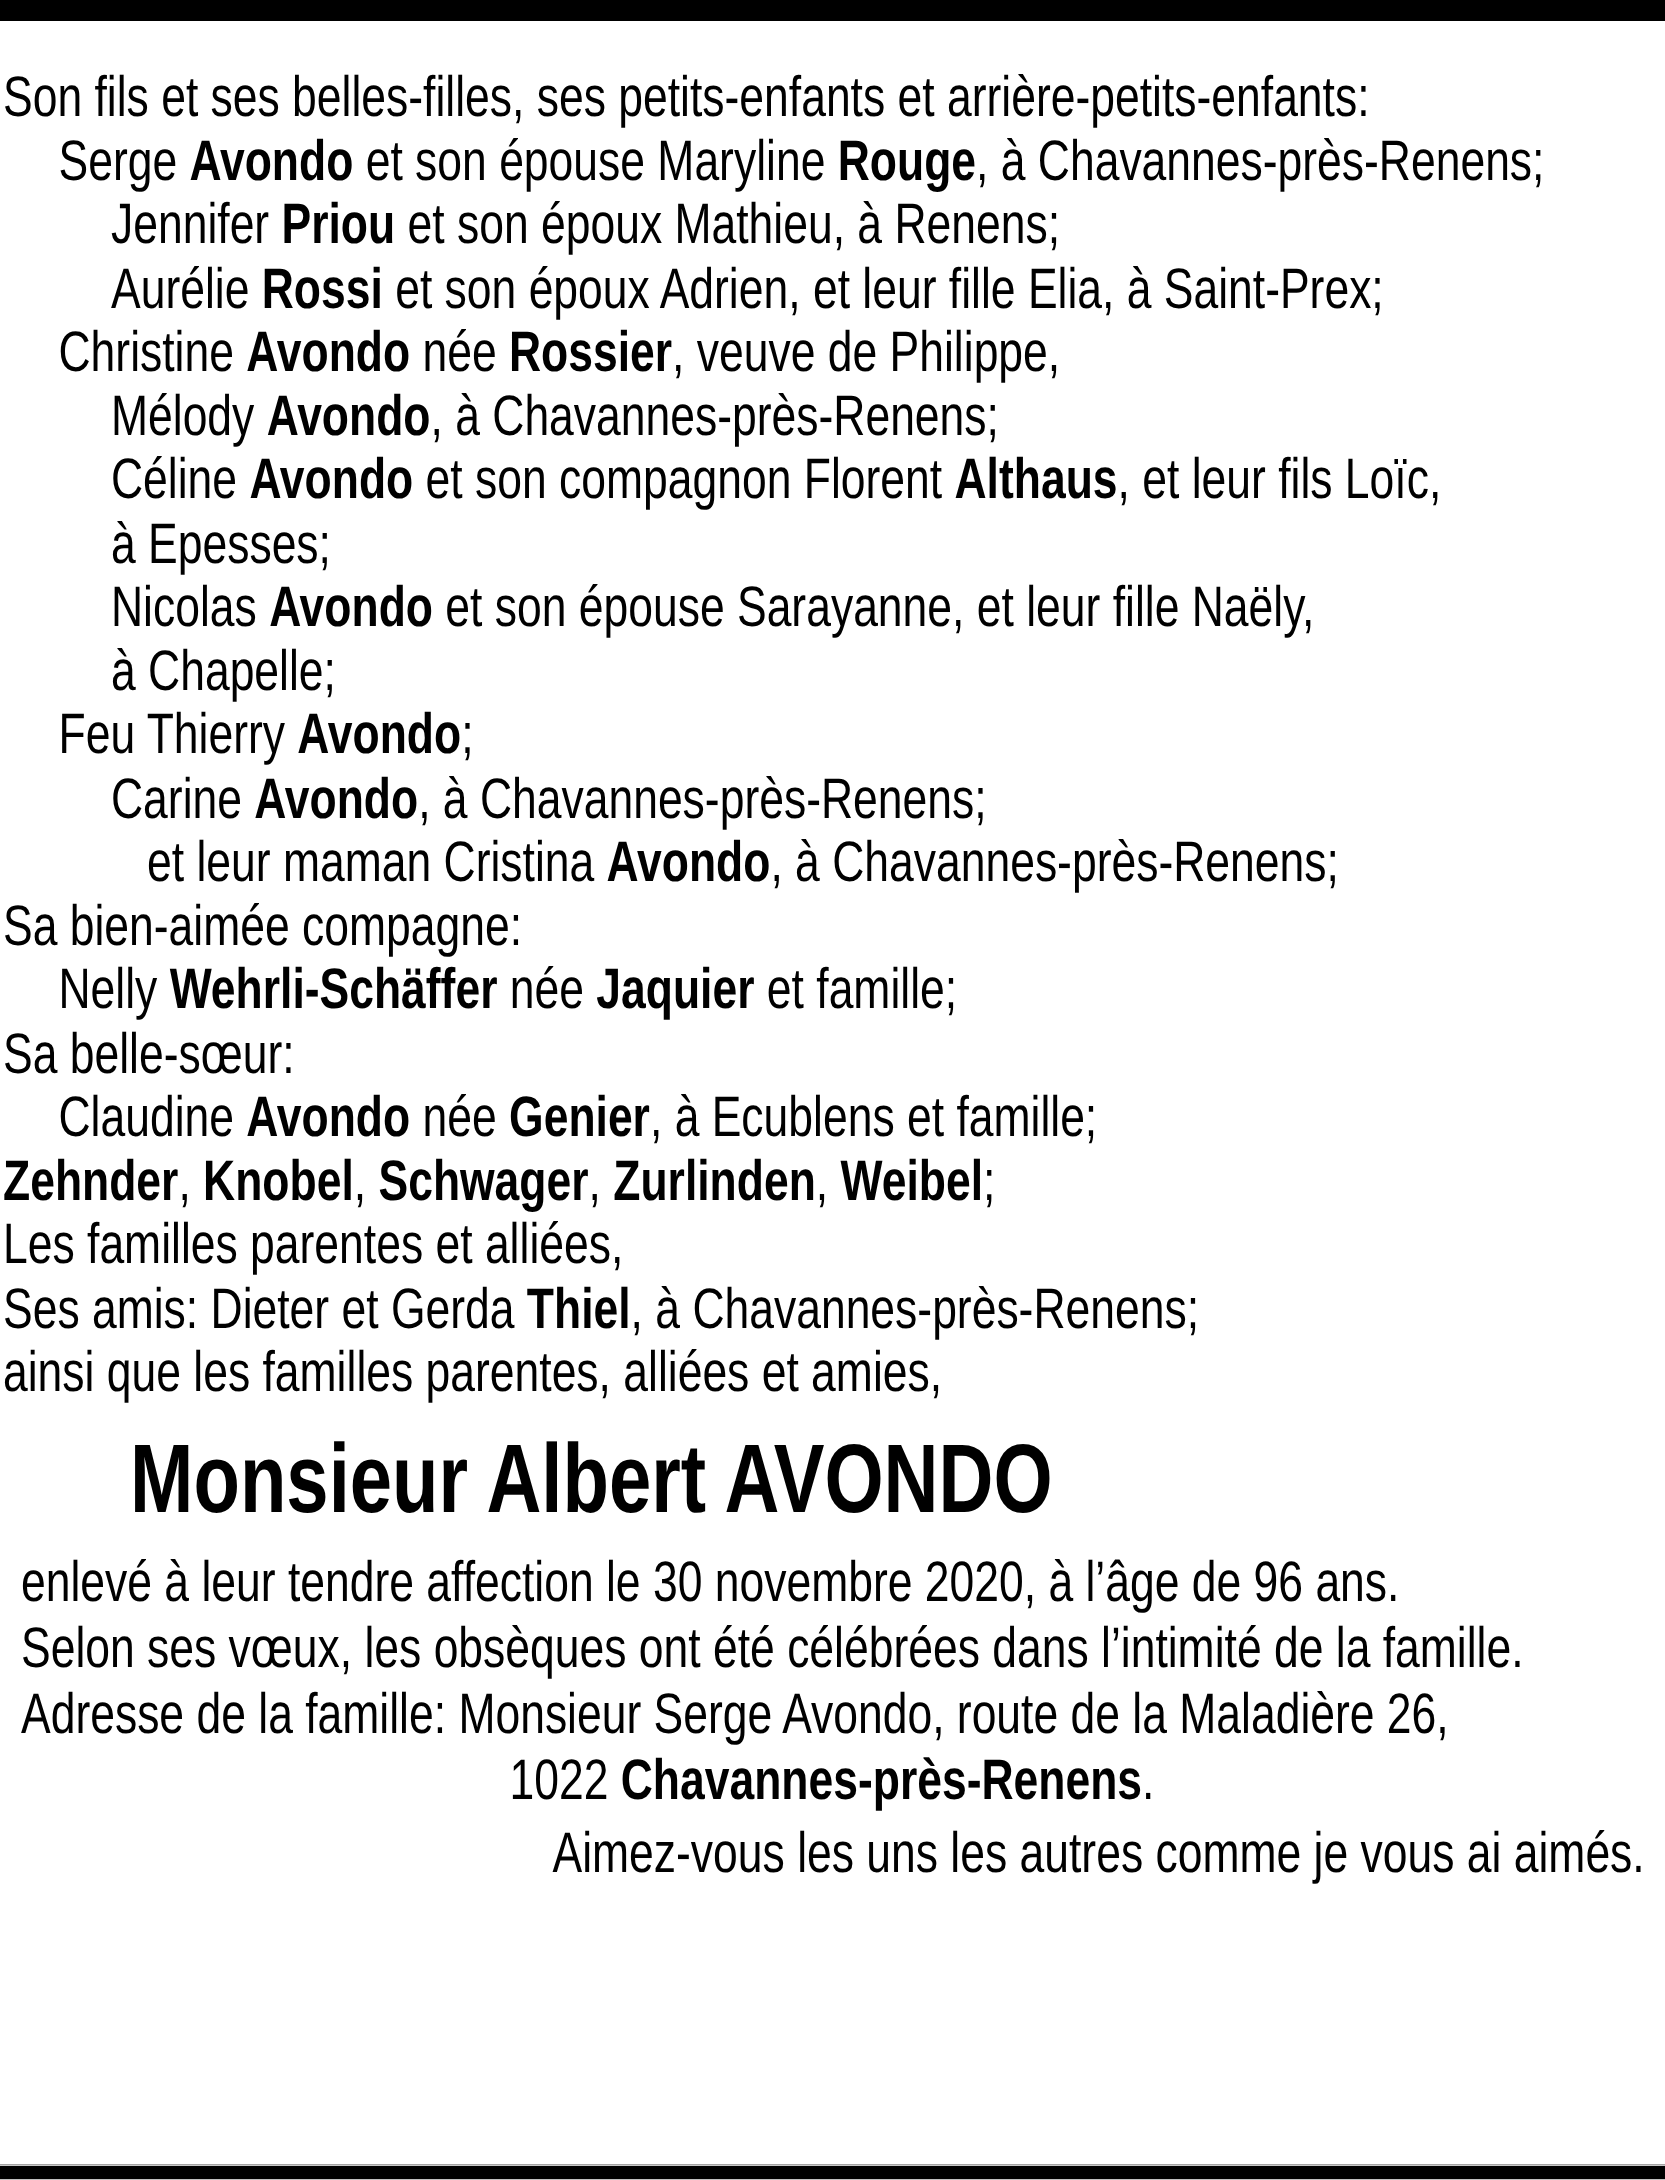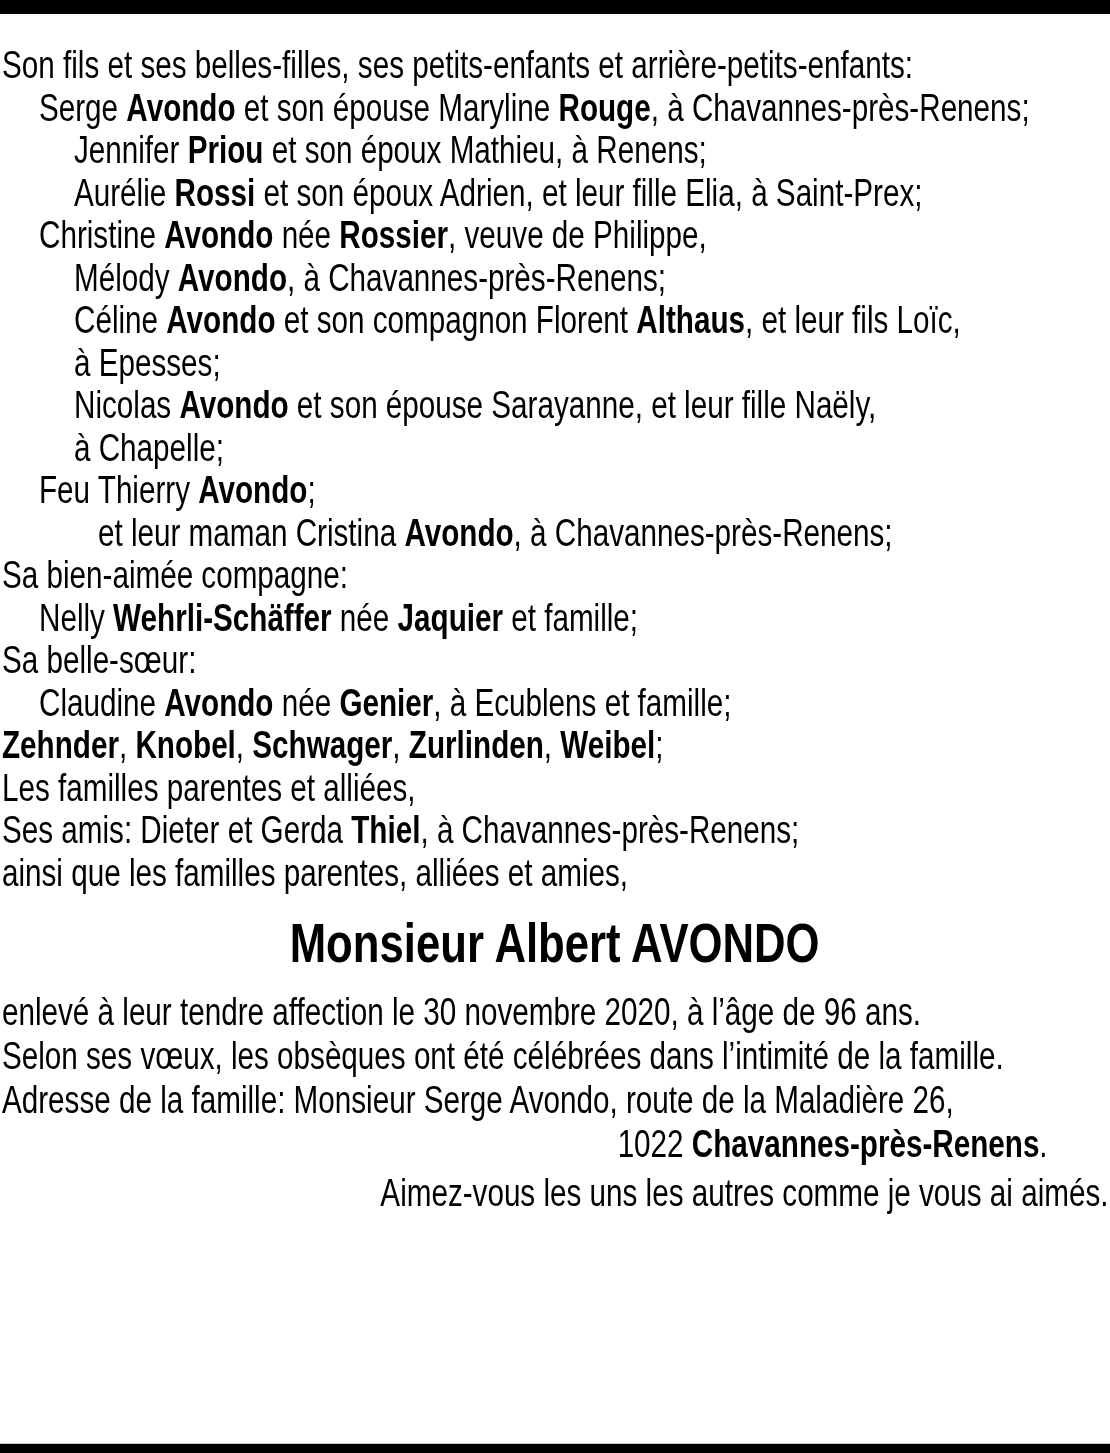--- a/index.html
+++ b/index.html
@@ -30,46 +30,45 @@
     border-top: 1px solid #c8c8c8;
   }
   .body-text {
     padding: 30px 2px 0 2px;
     font-size: 38px;
     line-height: 42.5px;
     font-weight: 400;
     text-decoration: underline;
   }
   .closing {
-    padding: 0 2px;
+    padding: 0 14px;
     margin-top: 4px;
     font-size: 38px;
     line-height: 44px;
   }
   .line {
     white-space: nowrap;
   }
   .line-inner {
     display: inline-block;
     transform-origin: 0 50%;
   }
   .indent-1 { padding-left: 37px; }
   .indent-2 { padding-left: 72px; }
   .indent-3 { padding-left: 96px; }
-  .align-center { text-align: right; }
+  .align-center { text-align: center; }
   .align-center .line-inner { transform-origin: 50% 50%; }
   .align-right { text-align: right; }
   .align-right .line-inner { transform-origin: 100% 50%; }
   .italic { }
   .quote-line { margin: 5px 0; }
   .b { font-weight: 700; }
   .title-line {
-    text-align: center;
     margin-top: 6px;
-    font-size: 56px;
+    font-size: 65px;
     font-weight: 700;
     line-height: 86px;
     white-space: nowrap;
   }
   .title-line .line-inner { transform-origin: 50% 50%; }
 </style>
 </head>
 <body>
 
 <div class="rule rule-top"></div>
@@ -79,20 +78,21 @@
     <div class="line indent-1"><span class="line-inner autofit" style="transform: scaleX(0.78);"><span>Serge </span><span class="b">Avondo</span><span> et son épouse Maryline </span><span class="b">Rouge</span><span>, à Chavannes-près-Renens;</span></span></div>
     <div class="line indent-2"><span class="line-inner autofit" style="transform: scaleX(0.78);"><span>Jennifer </span><span class="b">Priou</span><span> et son époux Mathieu, à Renens;</span></span></div>
     <div class="line indent-2"><span class="line-inner autofit" style="transform: scaleX(0.78);"><span>Aurélie </span><span class="b">Rossi</span><span> et son époux Adrien, et leur fille Elia, à Saint-Prex;</span></span></div>
     <div class="line indent-1"><span class="line-inner autofit" style="transform: scaleX(0.78);"><span>Christine </span><span class="b">Avondo</span><span> née </span><span class="b">Rossier</span><span>, veuve de Philippe,</span></span></div>
     <div class="line indent-2"><span class="line-inner autofit" style="transform: scaleX(0.78);"><span>Mélody </span><span class="b">Avondo</span><span>, à Chavannes-près-Renens;</span></span></div>
     <div class="line indent-2"><span class="line-inner autofit" style="transform: scaleX(0.78);"><span>Céline </span><span class="b">Avondo</span><span> et son compagnon Florent </span><span class="b">Althaus</span><span>, et leur fils Loïc,</span></span></div>
     <div class="line indent-2"><span class="line-inner autofit" style="transform: scaleX(0.78);"><span>à Epesses;</span></span></div>
     <div class="line indent-2"><span class="line-inner autofit" style="transform: scaleX(0.78);"><span>Nicolas </span><span class="b">Avondo</span><span> et son épouse Sarayanne, et leur fille Naëly,</span></span></div>
     <div class="line indent-2"><span class="line-inner autofit" style="transform: scaleX(0.78);"><span>à Chapelle;</span></span></div>
     <div class="line indent-1"><span class="line-inner autofit" style="transform: scaleX(0.78);"><span>Feu Thierry </span><span class="b">Avondo</span><span>;</span></span></div>
+    <div class="line indent-2"><span class="line-inner autofit" style="transform: scaleX(0.78);"><span>Carine </span><span class="b">Avondo</span><span>, à Chavannes-près-Renens;</span></span></div>
     <div class="line indent-3"><span class="line-inner autofit" style="transform: scaleX(0.78);"><span>et leur maman Cristina </span><span class="b">Avondo</span><span>, à Chavannes-près-Renens;</span></span></div>
     <div class="line"><span class="line-inner autofit" style="transform: scaleX(0.78);"><span>Sa bien-aimée compagne:</span></span></div>
     <div class="line indent-1"><span class="line-inner autofit" style="transform: scaleX(0.78);"><span>Nelly </span><span class="b">Wehrli-Schäffer</span><span> née </span><span class="b">Jaquier</span><span> et famille;</span></span></div>
     <div class="line"><span class="line-inner autofit" style="transform: scaleX(0.78);"><span>Sa belle-sœur:</span></span></div>
     <div class="line indent-1"><span class="line-inner autofit" style="transform: scaleX(0.78);"><span>Claudine </span><span class="b">Avondo</span><span> née </span><span class="b">Genier</span><span>, à Ecublens et famille;</span></span></div>
     <div class="line"><span class="line-inner autofit" style="transform: scaleX(0.78);"><span class="b">Zehnder</span><span>, </span><span class="b">Knobel</span><span>, </span><span class="b">Schwager</span><span>, </span><span class="b">Zurlinden</span><span>, </span><span class="b">Weibel</span><span>;</span></span></div>
     <div class="line"><span class="line-inner autofit" style="transform: scaleX(0.78);"><span>Les familles parentes et alliées,</span></span></div>
     <div class="line"><span class="line-inner autofit" style="transform: scaleX(0.78);"><span>Ses amis: Dieter et Gerda </span><span class="b">Thiel</span><span>, à Chavannes-près-Renens;</span></span></div>
     <div class="line"><span class="line-inner autofit" style="transform: scaleX(0.78);"><span>ainsi que les familles parentes, alliées et amies,</span></span></div>
   </div>

